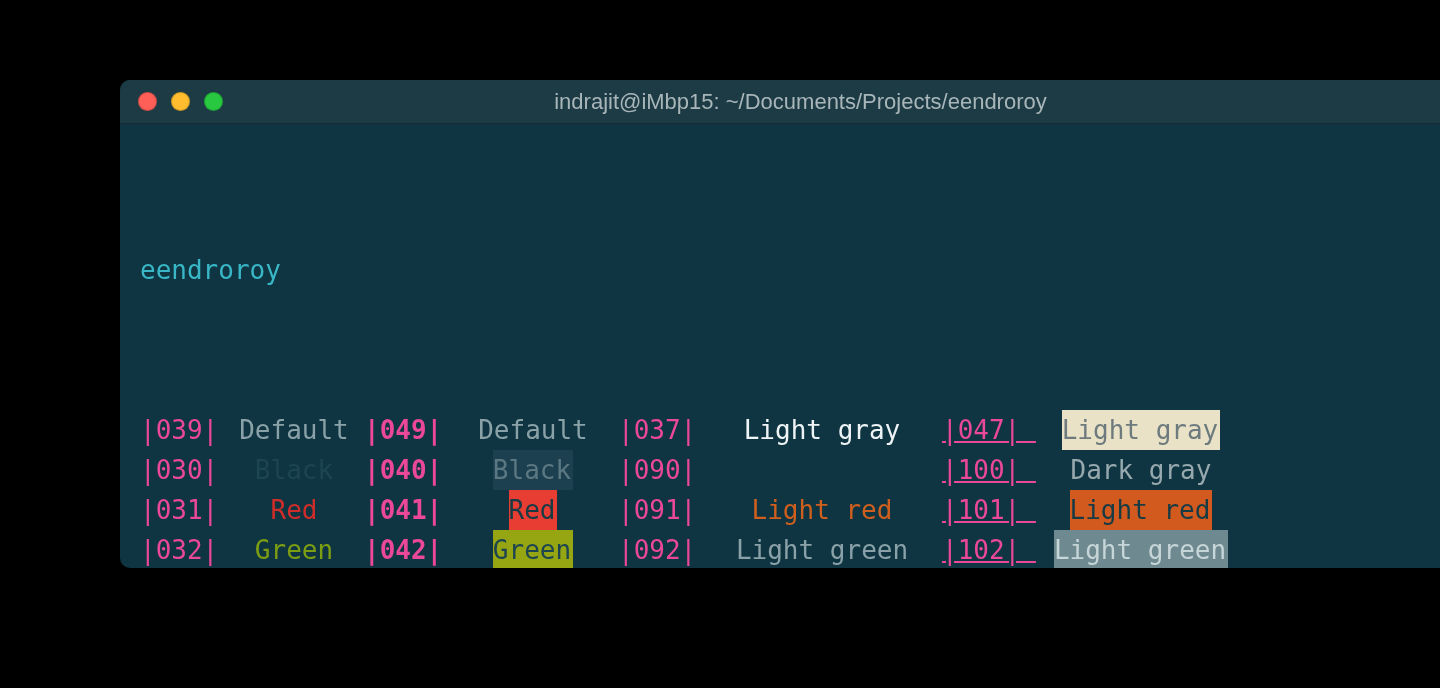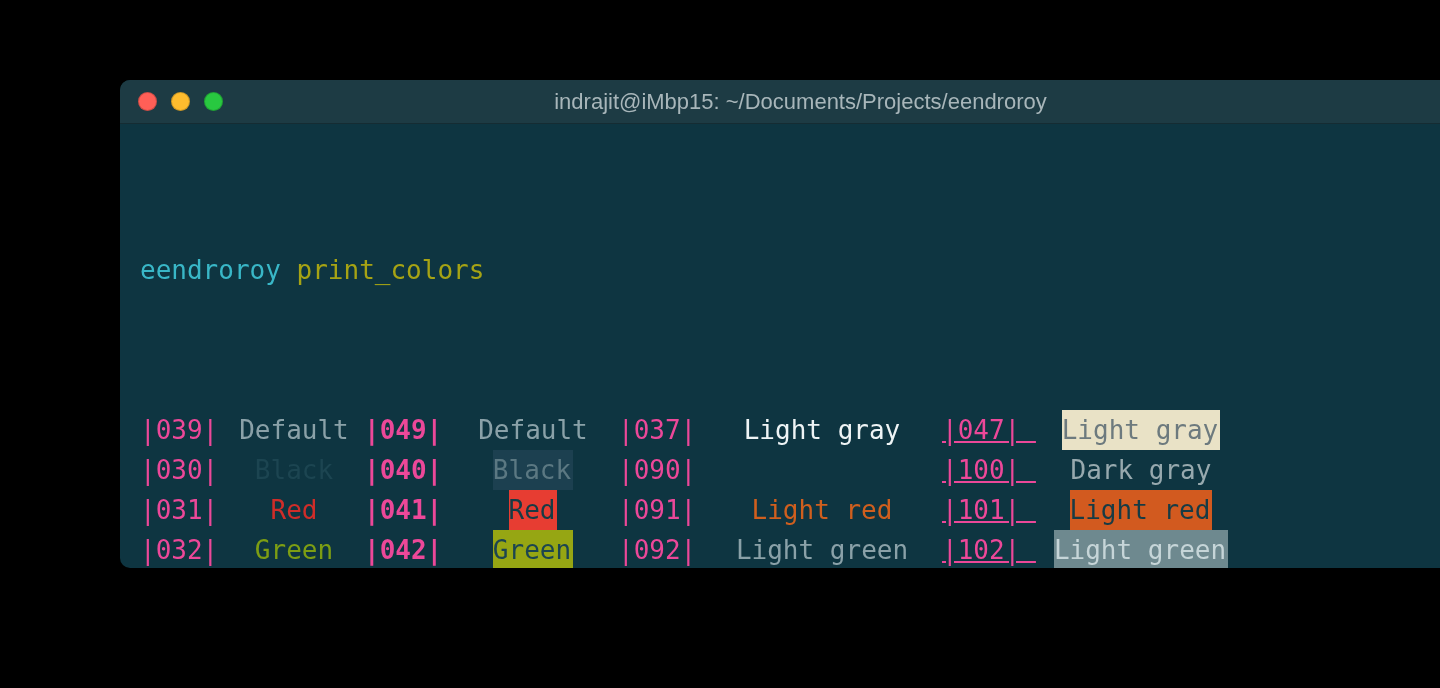--- a/index.html
+++ b/index.html
@@ -83,21 +83,21 @@
       <div class="tl red"></div>
       <div class="tl yellow"></div>
       <div class="tl green"></div>
     </div>
     <div class="title">indrajit@iMbp15: ~/Documents/Projects/eendroroy</div>
   </div>
 
   <div class="term-body">
 
     <div class="line">
-      <span class="prompt-user">eendroroy</span><span> </span><span class="prompt-cmd">print_colors</span>
+      <span class="prompt-user">eendroroy</span><span> </span>
     </div>
 
     <div id="rows-container"><div class="line"><span class="code col c1c">|039| </span><span class="col c1t" style="color: rgb(138, 161, 168);">Default</span><span class="code col c2c">|049| </span><span class="col c2t"><span style="background: transparent; color: rgb(138, 161, 168);">Default</span></span><span class="code col c3c">|037| </span><span class="col c3t" style="color: rgb(238, 244, 245);">Light gray</span><span class="code col c4c">|047| </span><span class="col c4t"><span style="background: rgb(233, 226, 198); color: rgb(109, 122, 126); display: inline-block; padding-right: 2px;">Light gray</span></span></div><div class="line"><span class="code col c1c">|030| </span><span class="col c1t" style="color: rgb(28, 69, 81);">Black</span><span class="code col c2c">|040| </span><span class="col c2t"><span style="background: rgb(28, 64, 80); color: rgb(91, 120, 130); display: inline-block; padding-right: 2px;">Black</span></span><span class="code col c3c">|090| </span><span class="col c3t" style="color: rgb(14, 53, 65);"></span><span class="code col c4c">|100| </span><span class="col c4t"><span style="background: transparent; color: rgb(151, 169, 174);">Dark gray</span></span></div><div class="line"><span class="code col c1c">|031| </span><span class="col c1t" style="color: rgb(207, 45, 41);">Red</span><span class="code col c2c">|041| </span><span class="col c2t"><span style="background: rgb(231, 61, 50); color: rgb(22, 59, 69); display: inline-block; padding-right: 2px;">Red</span></span><span class="code col c3c">|091| </span><span class="col c3t" style="color: rgb(207, 95, 30);">Light red</span><span class="code col c4c">|101| </span><span class="col c4t"><span style="background: rgb(210, 90, 31); color: rgb(22, 59, 69); display: inline-block; padding-right: 2px;">Light red</span></span></div><div class="line"><span class="code col c1c">|032| </span><span class="col c1t" style="color: rgb(125, 158, 19);">Green</span><span class="code col c2c">|042| </span><span class="col c2t"><span style="background: rgb(150, 166, 19); color: rgb(28, 69, 80); display: inline-block; padding-right: 2px;">Green</span></span><span class="code col c3c">|092| </span><span class="col c3t" style="color: rgb(138, 161, 168);">Light green</span><span class="code col c4c">|102| </span><span class="col c4t"><span style="background: rgb(110, 137, 143); color: rgb(198, 213, 216); display: inline-block; padding-right: 2px;">Light green</span></span></div></div>
 
     
 
   </div>
 </div>
 
 </body></html>

